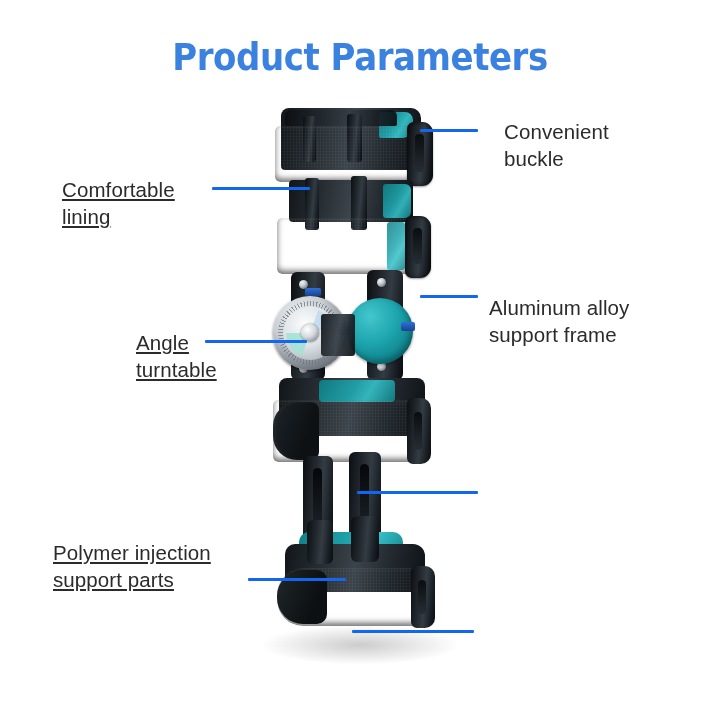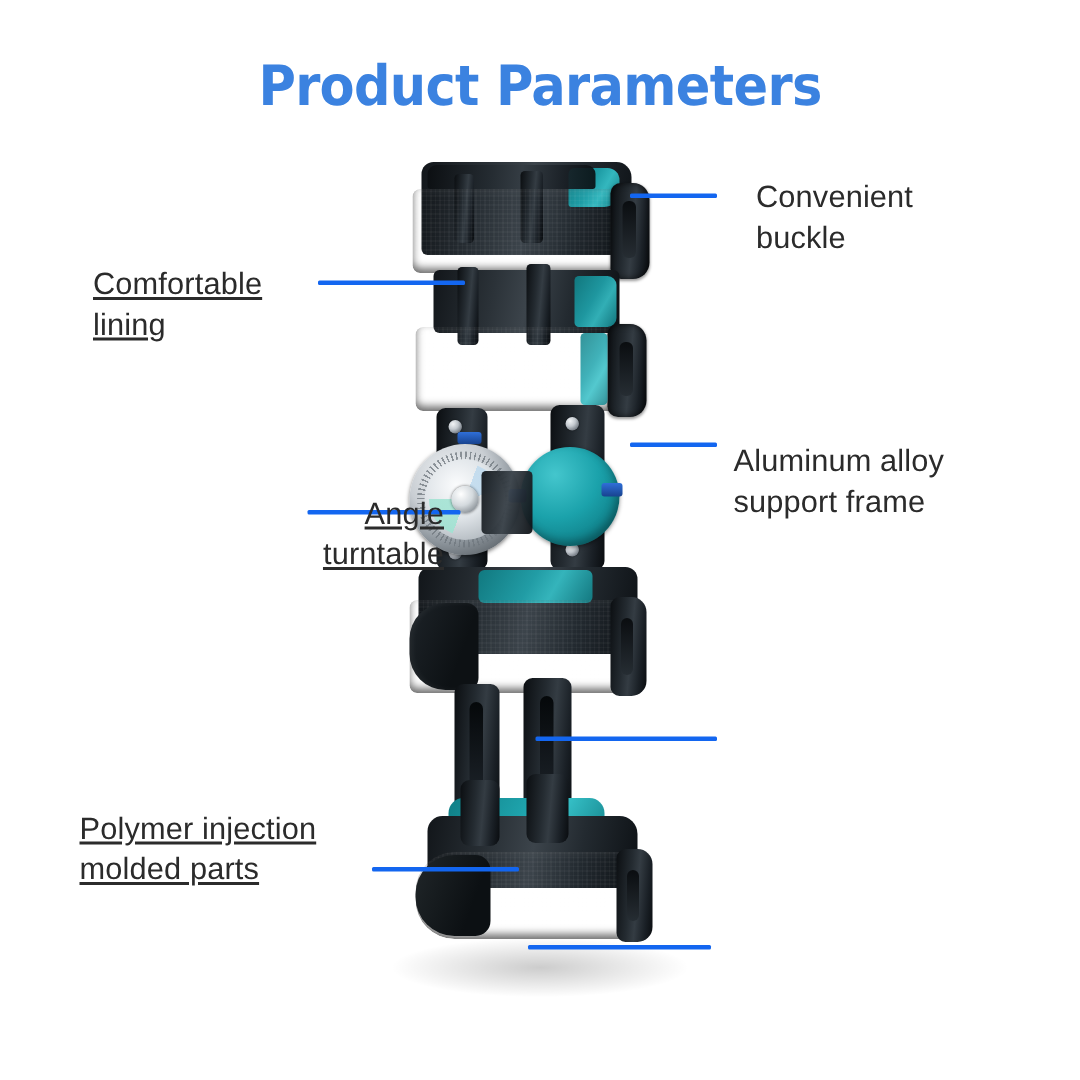--- a/index.html
+++ b/index.html
@@ -224,24 +224,24 @@
 
   <div class="conn" style="left:212px;top:187px;width:98px;"></div>
   <div class="label left" style="left:62px;top:176px;width:180px;">Comfortable
 lining</div>
 
   <div class="conn" style="left:420px;top:295px;width:58px;"></div>
   <div class="label right" style="left:489px;top:284px;width:220px;margin-top:10px;">Aluminum alloy
 support frame</div>
 
   <div class="conn" style="left:205px;top:340px;width:102px;"></div>
-  <div class="label left" style="left:136px;top:329px;width:160px;text-align:right;">Angle
+  <div class="label left" style="left:136px;top:329px;width:160px;">Angle
 turntable</div>
 
   <div class="conn" style="left:357px;top:491px;width:121px;"></div>
 
   <div class="conn" style="left:248px;top:578px;width:98px;"></div>
   <div class="label left" style="left:53px;top:539px;width:200px;">Polymer injection
-molded parts</div>
+support parts</div>
 
   <div class="conn" style="left:352px;top:630px;width:122px;"></div>
 
 </div>
 
 </body></html>

